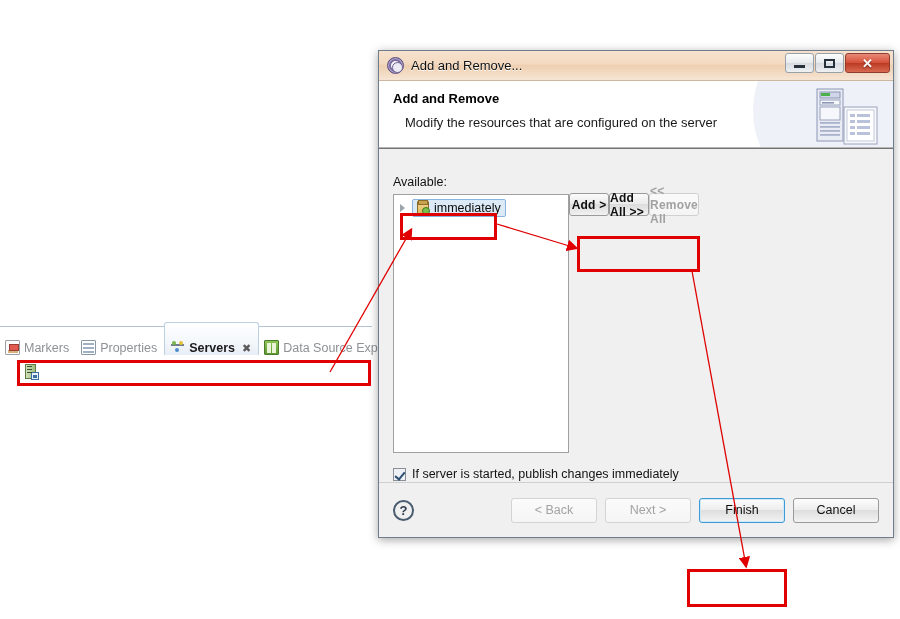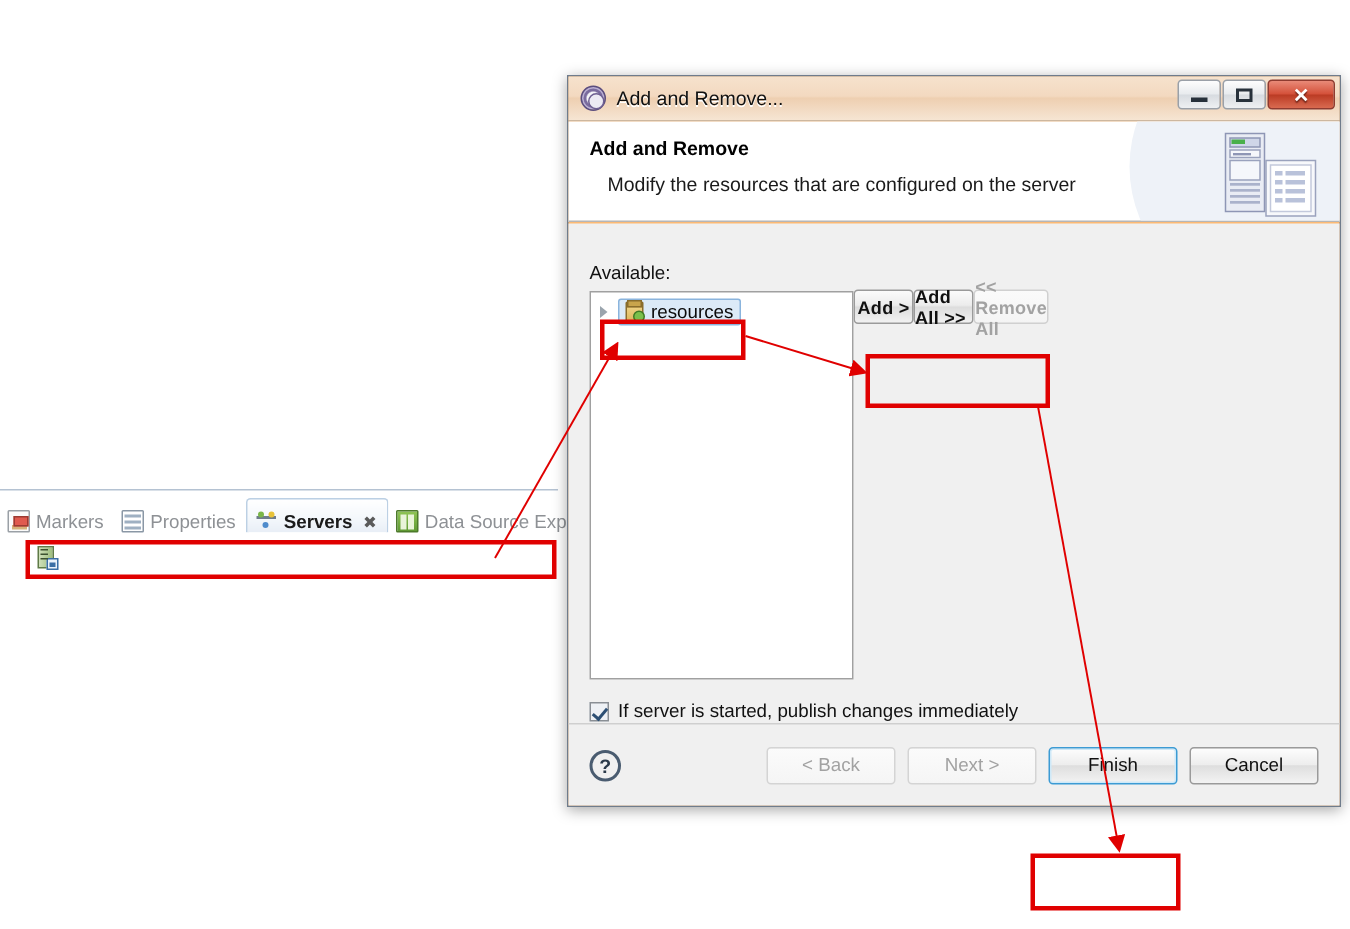--- a/index.html
+++ b/index.html
@@ -41,21 +41,21 @@
     font-size: 12.5px; color: #8e9195;
     white-space: nowrap;
     position: relative;
   }
   .vtab.active {
     color: #000000;
     background: linear-gradient(to bottom, #ffffff 0%, #f3f7fb 60%, #e8eef6 100%);
     border: 1px solid #bcd0e4;
     border-bottom: none;
     border-top-left-radius: 3px; border-top-right-radius: 3px;
-    height: 23px;
+    height: 33px;
     font-weight: normal;
   }
   .vtab.active .vtab-label { font-weight: bold; color:#1a1a1a;}
   .tabico { width: 15px; height: 15px; flex: none; position: relative; display:block;}
   .tab-close { font-size: 11px; color:#5a5a5a; margin-left:3px; }
 
   
   .ic-markers { background:#fbfbfb; border:1px solid #9aa0a6; border-radius:1px; }
   .ic-markers:after{ content:""; position:absolute; left:3px; top:3px; width:8px;height:5px; background:#e05a4f; border:1px solid #9c3b33;}
   .ic-markers:before{ content:""; position:absolute; left:2px; bottom:1px; width:10px;height:3px; background:#d6b27a;}
@@ -77,21 +77,21 @@
   .server-ico:after{content:"";position:absolute;left:4px;top:2px;width:5px;height:1px;background:#3c5230;box-shadow:0 3px 0 #3c5230,0 6px 0 #3c5230;}
   .server-ico i{position:absolute;right:0;bottom:0;width:8px;height:8px;background:#e9f1fa;border:1px solid #3a6ea5;}
   .server-ico i:after{content:"";position:absolute;left:1px;top:2px;width:4px;height:3px;background:#3a6ea5;}
 
   
   .dialog {
     position: absolute; left: 378px; top: 50px;
     width: 516px; height: 488px;
     border: 1px solid #6f7c8c;
     box-shadow: 0 2px 9px rgba(0,0,0,0.35);
-    background: #fdba74;
+    background: #737373;
   }
   .titlebar {
     height: 30px;
     background: linear-gradient(to bottom, #f6e2cd 0%, #f3d9c0 45%, #eecfb1 50%, #f6e5d3 100%);
     border-bottom: 1px solid #cdb79f;
     display: flex; align-items: center;
     padding-left: 8px;
     position: relative;
   }
   .title-ico { width: 17px; height: 17px; position: relative; flex: none; }
@@ -330,21 +330,21 @@
       <div class="cols">
         <div>
           <div class="col-label">Available:</div>
           <div class="listbox">
             <div class="tree-item">
               <span class="tw"></span>
               <span class="sel-chip">
                 <span class="jar-ico">
                     <i></i>
                   </span>
-                <span>resources</span>
+                <span>immediately</span>
               </span>
             </div>
           </div>
         </div>
 
         <div class="mid-col">
           <div class="btn">Add &gt;</div>
           <div class="mid-spacer"></div>
           <div class="btn">Add All &gt;&gt;</div>
           <div class="btn disabled">&lt;&lt; Remove All</div>

